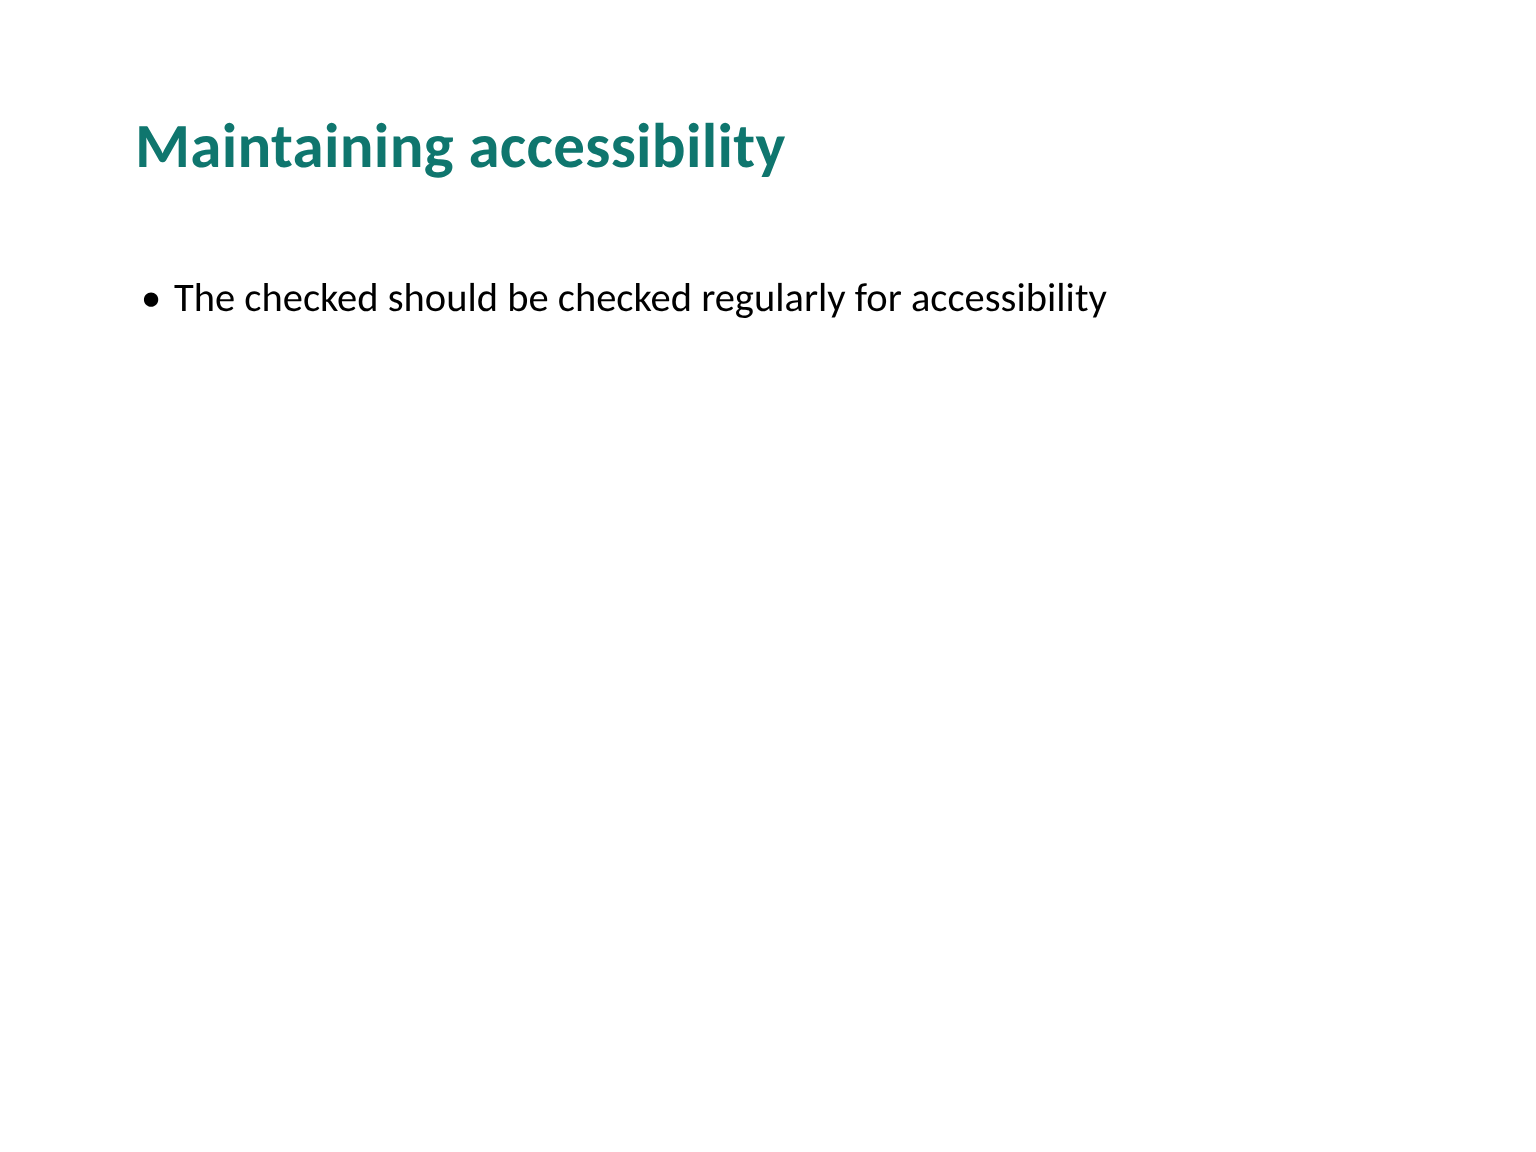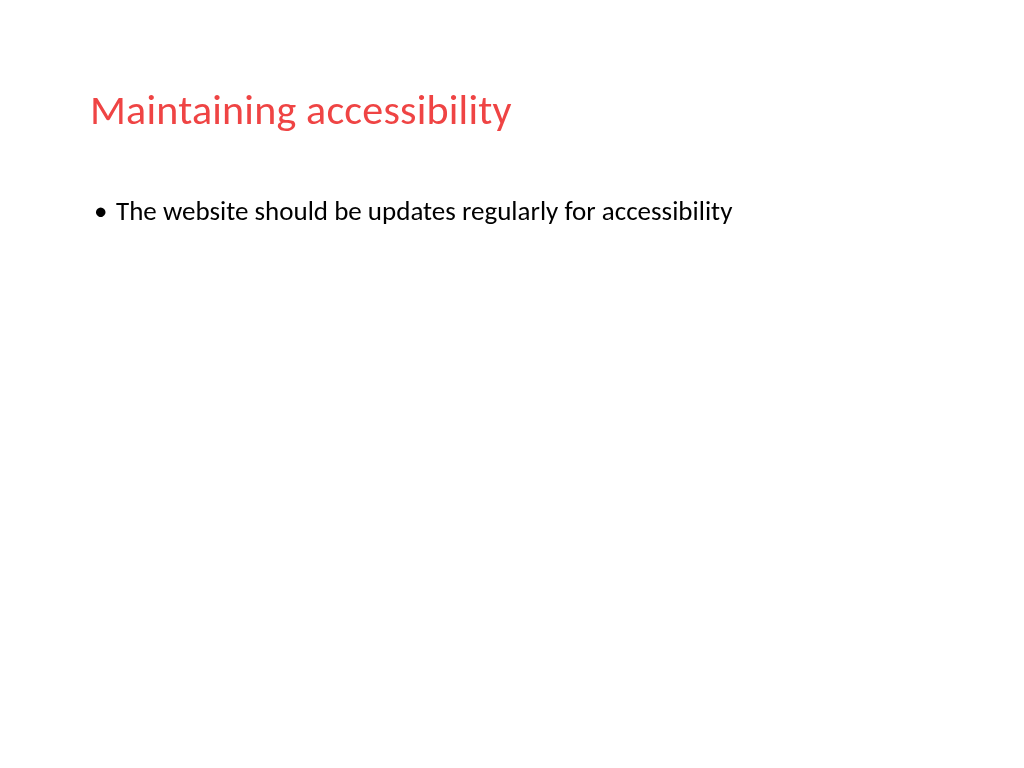--- a/index.html
+++ b/index.html
@@ -15,25 +15,24 @@
       color: #000000;
       overflow: hidden;
     }
     .slide {
       width: 100%;
       height: 100%;
       padding: 72px 90px 50px 90px;
     }
     .title {
       font-size: 42px;
-      font-weight: 400;
-      color: #ef4444;
+      font-weight: 700;
+      color: #0f766e;
       margin-bottom: 58px;
       letter-spacing: 0.2px;
-      margin-top: 12px;
     }
     .bullets {
       list-style: none;
       padding-left: 0;
     }
     .bullets li {
       font-size: 27px;
       line-height: 1.32;
       color: #000000;
       margin-bottom: 52px;
@@ -47,15 +46,15 @@
       top: 0;
       font-size: 27px;
     }
   </style>
 </head>
 <body>
 
 <div class="slide">
   <h1 class="title">Maintaining accessibility</h1>
   <ul class="bullets">
-    <li>The website should be updates regularly for accessibility</li>
+    <li>The checked should be checked regularly for accessibility</li>
   </ul>
 </div>
 
 </body></html>

